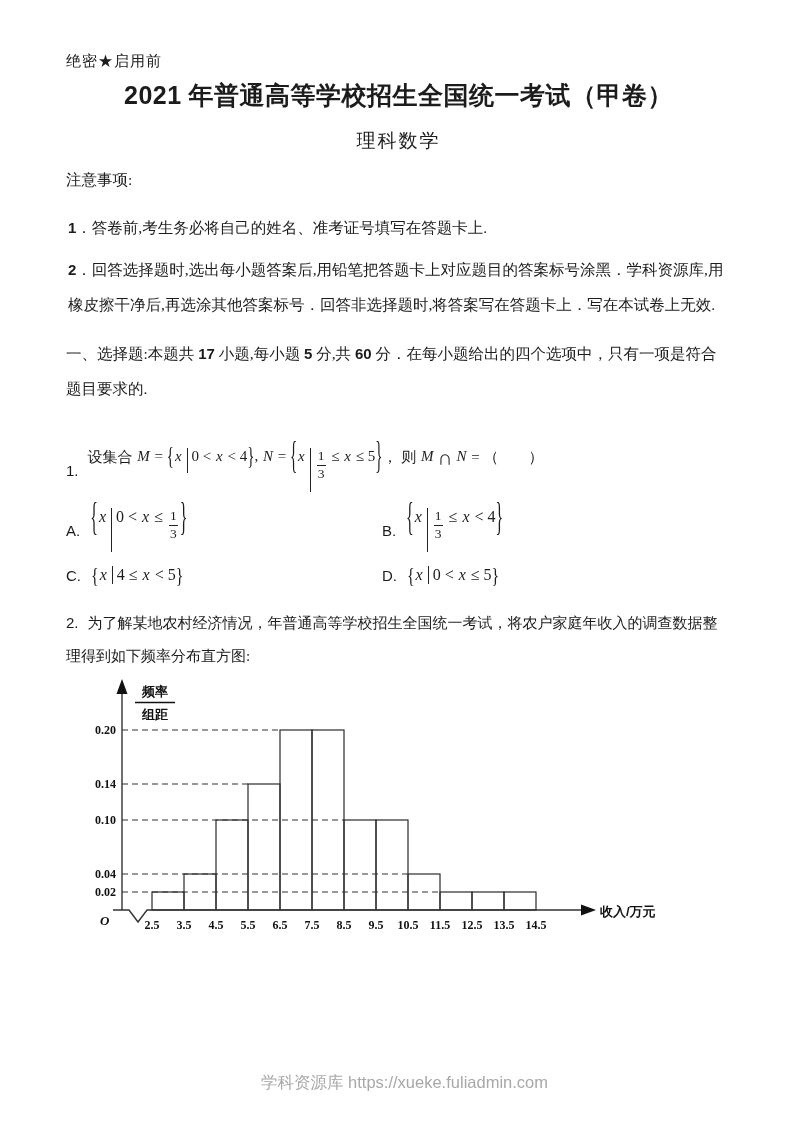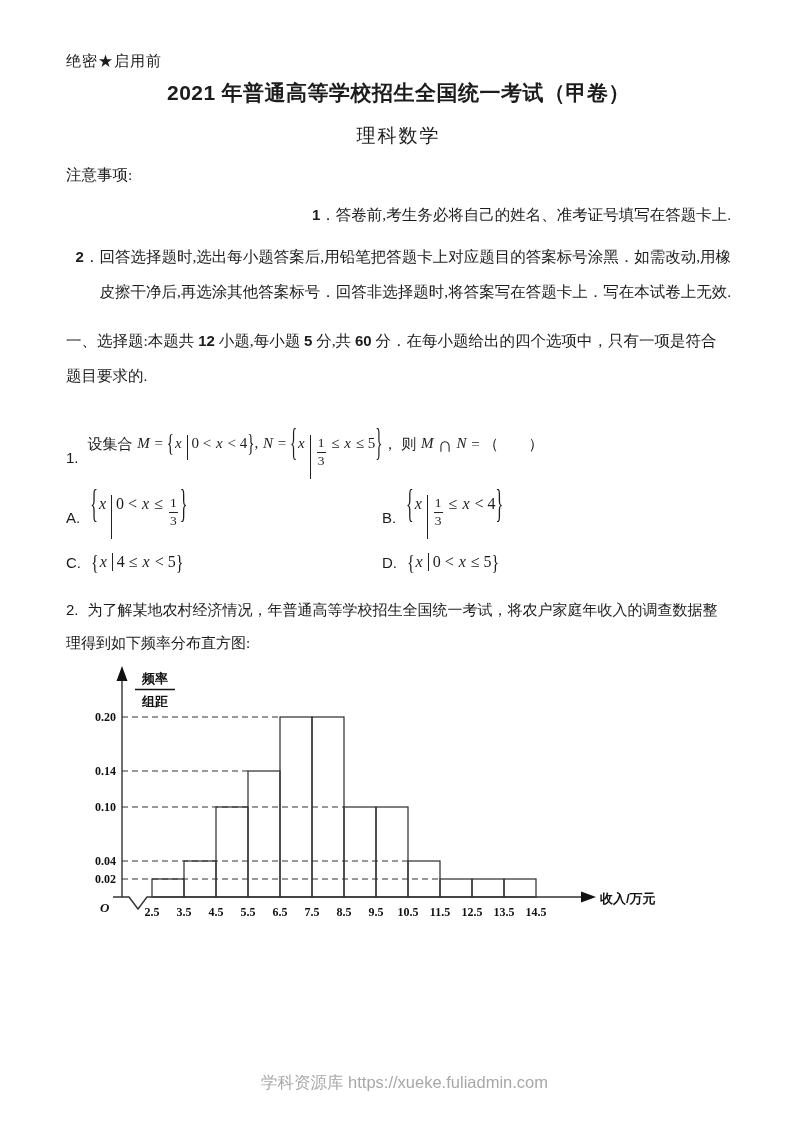--- a/index.html
+++ b/index.html
@@ -3,25 +3,25 @@
 <meta charset="utf-8">
 <style>
   html,body{margin:0;padding:0;background:#e8e8e8;}
   .page{
     width:793px;height:1122px;background:#ffffff;position:relative;
     margin:0 auto;overflow:hidden;color:#1c1c1c;
     font-family:"Liberation Serif", serif;
   }
   .content{padding:52px 62px 0 66px;}
   .classification{font-size:15px;letter-spacing:1px;margin-bottom:8px;}
-  .title{text-align:center;font-size:21px;font-weight:700;margin:8px 0 6px;letter-spacing:0.5px;}
+  .title{text-align:center;font-size:25px;font-weight:700;margin:8px 0 6px;letter-spacing:0.5px;}
   .title .num-bold{font-family:"Liberation Sans",sans-serif;font-weight:700;}
   .subtitle{text-align:center;font-size:19px;font-weight:400;margin:16px 0 16px;letter-spacing:2px;}
-  .notes-heading{font-size:15.5px;margin:4px 0 12px;}
-  .note-item{font-size:15.5px;line-height:2.25;margin:0 0 7px 8px;text-align:right;}
+  .notes-heading{font-size:15.5px;margin:4px 0 20px;}
+  .note-item{font-size:15.5px;line-height:2.25;margin:0 0 7px 2px;}
   .no{font-family:"Liberation Sans",sans-serif;font-weight:700;font-size:15px;}
   .section-header{font-size:15.5px;line-height:2.25;margin-top:14px;}
   .seg-bold{font-family:"Liberation Sans",sans-serif;font-weight:700;font-size:15px;}
   .question{font-size:15px;}
   .q1{margin-top:42px;display:flex;align-items:center;}
   .qno{font-family:"Liberation Sans",sans-serif;font-size:15px;margin-right:9px;white-space:pre;}
   .options{display:grid;grid-template-columns:47.5% 52.5%;margin-top:16px;row-gap:14px;}
   .opt{display:flex;align-items:center;}
   .opt-label{font-family:"Liberation Sans",sans-serif;font-size:15px;margin-right:10px;}
   .q2{margin-top:22px;line-height:2.2;}
@@ -58,25 +58,25 @@
     </div>
 
     <div class="subtitle">理科数学</div>
 
     <div class="notes">
       <div class="notes-heading">注意事项:</div>
       <div class="note-item">
         <span class="no">1</span><span>．答卷前,考生务必将自己的姓名、准考证号填写在答题卡上.</span>
       </div>
       <div class="note-item">
-        <span class="no">2</span><span>．回答选择题时,选出每小题答案后,用铅笔把答题卡上对应题目的答案标号涂黑．如需改动,用橡皮擦干净后,再选涂其他答案标号．回答非选择题时,将答案写在答题卡上．写在本试卷上无效.</span>
-      </div>
-    </div>
-
-    <div class="section-header"><span>一、选择题:本题共 </span><span class="seg-bold">12</span><span> 小题,每小题 </span><span class="seg-bold">5</span><span> 分,共 </span><span class="seg-bold">60</span><span> 分．在每小题给出的四个选项中，只有一项是符合题目要求的.</span></div>
+        <span class="no">2</span><span>．回答选择题时,选出每小题答案后,用铅笔把答题卡上对应题目的答案标号涂黑．学科资源库,用橡皮擦干净后,再选涂其他答案标号．回答非选择题时,将答案写在答题卡上．写在本试卷上无效.</span>
+      </div>
+    </div>
+
+    <div class="section-header"><span>一、选择题:本题共 </span><span class="seg-bold">17</span><span> 小题,每小题 </span><span class="seg-bold">5</span><span> 分,共 </span><span class="seg-bold">60</span><span> 分．在每小题给出的四个选项中，只有一项是符合题目要求的.</span></div>
 
     <div class="question q1">
       <span class="qno">1.</span>
       <span class="math">
           <span class="mtxt">设集合 </span>
           <span class="mvar">M</span>
           <span class="mtxt"> = </span>
           <span class="brace s2">{</span>
           <span class="mvar">x</span>
           <span class="mbar s2"></span>

